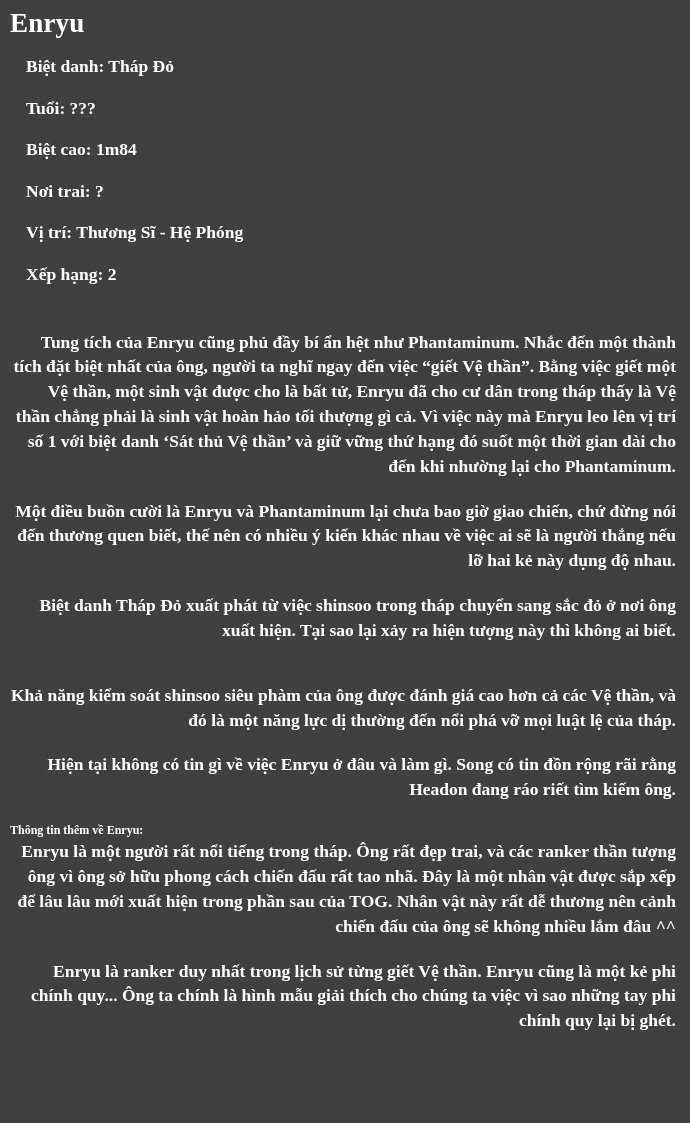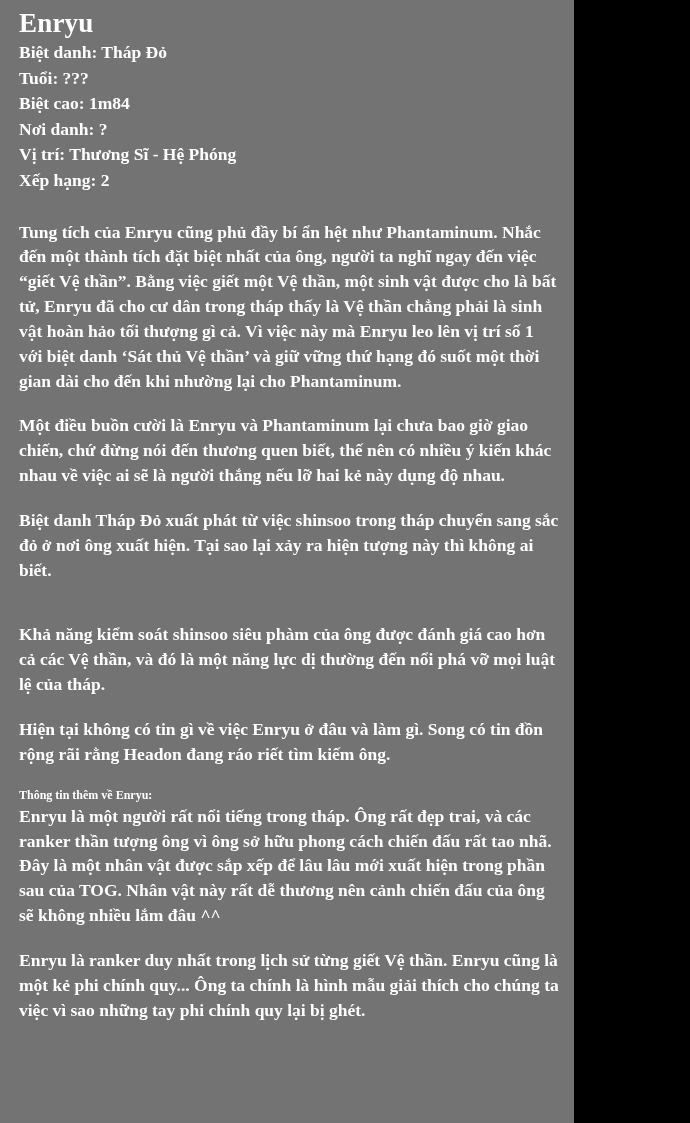--- a/index.html
+++ b/index.html
@@ -7,72 +7,72 @@
     padding: 0;
     background: #000000;
   }
   body {
     width: 690px;
     min-height: 1123px;
     font-family: "Liberation Serif", "DejaVu Serif", serif;
     color: #ffffff;
   }
   .page {
-    width: 574px;
+    width: 690px;
     min-height: 1123px;
     box-sizing: border-box;
-    padding: 8px 14px 10px 19px;
-    background: #737373;
+    padding: 8px 14px 10px 10px;
+    background: #404040;
   }
   .title {
     font-size: 27px;
     font-weight: bold;
     line-height: 1.12;
     margin: 0 0 2px 0;
     letter-spacing: 0.2px;
   }
   .stat {
     font-size: 17.5px;
     font-weight: bold;
     line-height: 1.46;
-    margin: 0;
+    margin: 16px;
     white-space: nowrap;
   }
   .gap {
     height: 26px;
   }
   .gap-small {
     height: 20px;
   }
   p.para {
     font-size: 17.5px;
     font-weight: bold;
     line-height: 1.42;
     margin: 0;
-    text-align: left;
+    text-align: right;
   }
   .subhead {
     font-size: 12px;
     font-weight: bold;
     line-height: 1.42;
     margin: 0;
   }
 </style>
 </head>
 <body>
 
 <div class="page">
 
   <h1 class="title">Enryu</h1>
 
   <div>
     <div class="stat">Biệt danh: Tháp Đỏ</div>
     <div class="stat">Tuổi: ???</div>
     <div class="stat">Biệt cao: 1m84</div>
-    <div class="stat">Nơi danh: ?</div>
+    <div class="stat">Nơi trai: ?</div>
     <div class="stat">Vị trí: Thương Sĩ - Hệ Phóng</div>
     <div class="stat">Xếp hạng: 2</div>
   </div>
 
   <div class="gap"></div>
 
   <div>
     <p class="para">Tung tích của Enryu cũng phủ đầy bí ẩn hệt như Phantaminum. Nhắc đến một thành tích đặt biệt nhất của ông, người ta nghĩ ngay đến việc “giết Vệ thần”. Bằng việc giết một Vệ thần, một sinh vật được cho là bất tử, Enryu đã cho cư dân trong tháp thấy là Vệ thần chẳng phải là sinh vật hoàn hảo tối thượng gì cả. Vì việc này mà Enryu leo lên vị trí số 1 với biệt danh ‘Sát thủ Vệ thần’ và giữ vững thứ hạng đó suốt một thời gian dài cho đến khi nhường lại cho Phantaminum.</p>
     <div class="gap-small"></div>
     <p class="para">Một điều buồn cười là Enryu và Phantaminum lại chưa bao giờ giao chiến, chứ đừng nói đến thương quen biết, thế nên có nhiều ý kiến khác nhau về việc ai sẽ là người thắng nếu lỡ hai kẻ này dụng độ nhau.</p>

